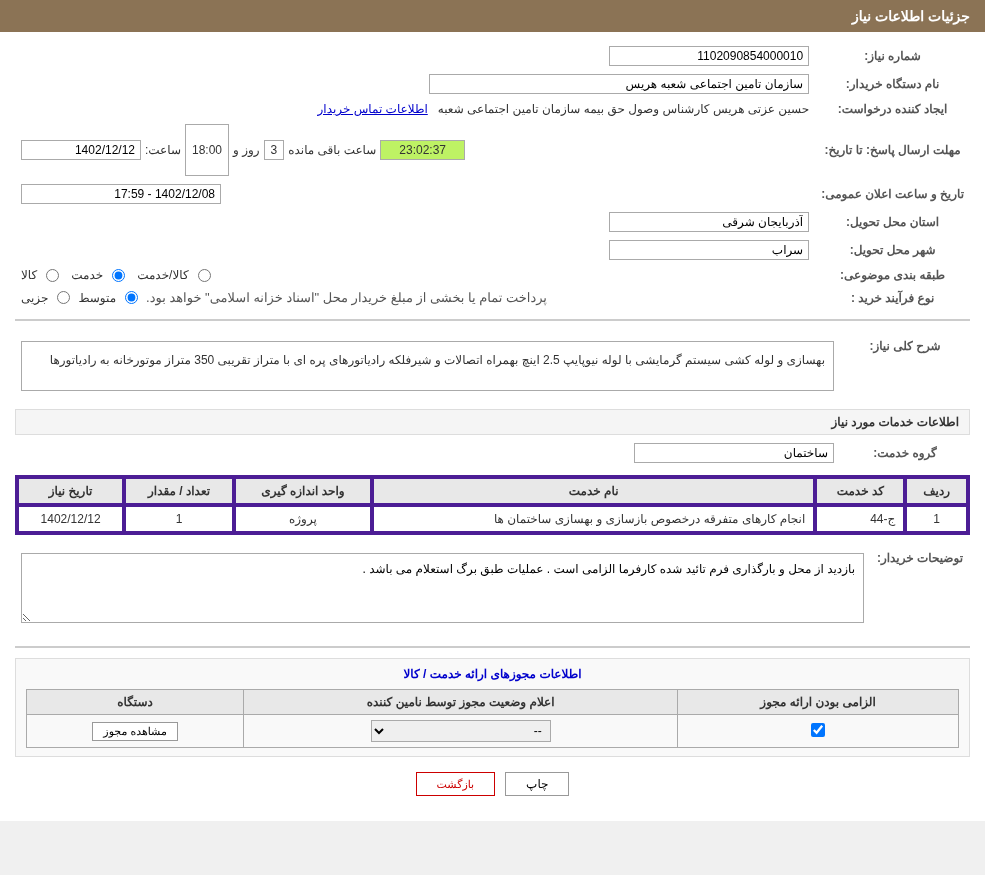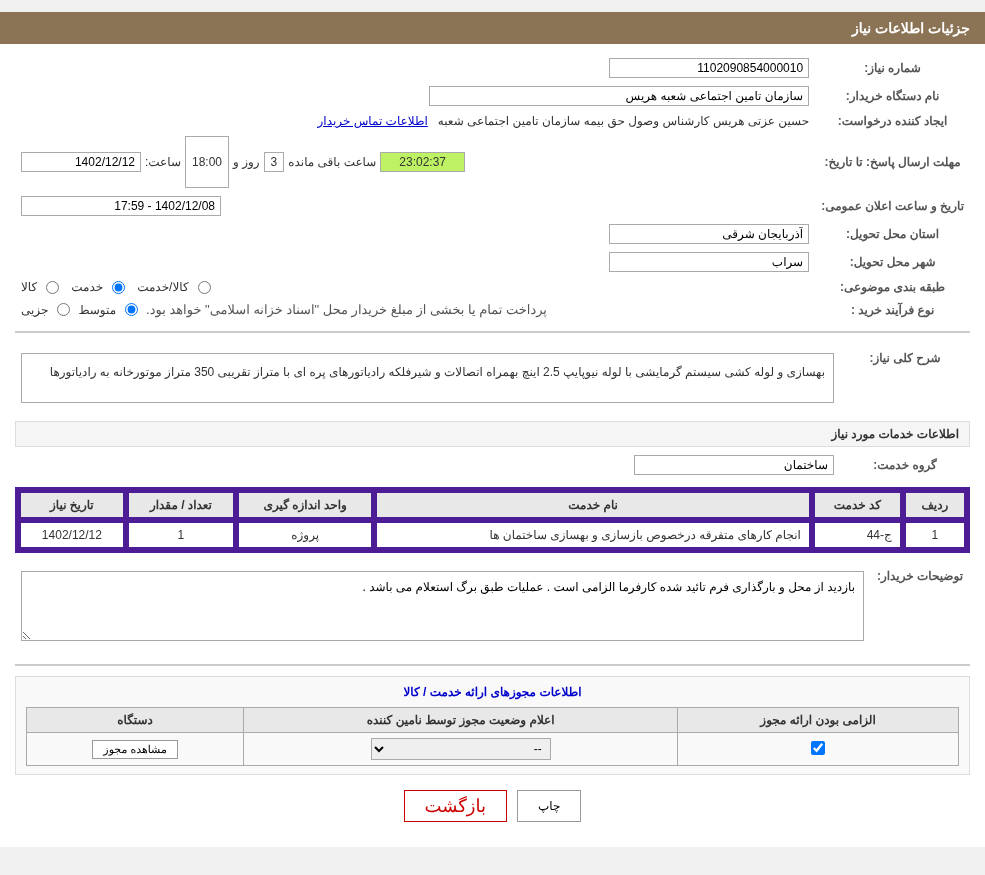--- a/index.html
+++ b/index.html
@@ -5,21 +5,21 @@
     * { box-sizing: border-box; margin: 0; padding: 0; }
     body {
       font-family: Tahoma, Arial, sans-serif;
       font-size: 12px;
       background: #f0f0f0;
       direction: rtl;
       color: #333;
     }
     .page-wrapper {
       max-width: 985px;
-      margin: 12px auto;
+      margin: 0 auto;
       background: #fff;
     }
     .header-bar {
       background: #8B7355;
       color: #fff;
       text-align: right;
       padding: 8px 15px;
       font-size: 14px;
       font-weight: bold;
     }
@@ -80,21 +80,21 @@
       text-align: right;
       direction: rtl;
       line-height: 1.8;
     }
     .services-table {
       width: 100%;
       border-collapse: collapse;
       margin: 8px 0;
     }
     .services-table th, .services-table td {
-      border: 6px solid #4c1d95;
+      border: 4px solid #4c1d95;
       padding: 5px 8px;
       text-align: center;
     }
     .services-table th {
       background: #e8e8e8;
       font-weight: bold;
     }
     .services-table td:nth-child(2) {
       text-align: right;
     }
@@ -177,21 +177,21 @@
       font-family: Tahoma, Arial, sans-serif;
       font-size: 12px;
     }
     .btn-back {
       background: #fff;
       border: 1px solid #cc0000;
       color: #cc0000;
       padding: 4px 20px;
       cursor: pointer;
       font-family: Tahoma, Arial, sans-serif;
-      font-size: 18px;
+      font-size: 11px;
     }
     .section-divider {
       border: none;
       border-top: 2px solid #ccc;
       margin: 10px 0;
     }
     .checkbox-field {
       width: 14px;
       height: 14px;
     }

